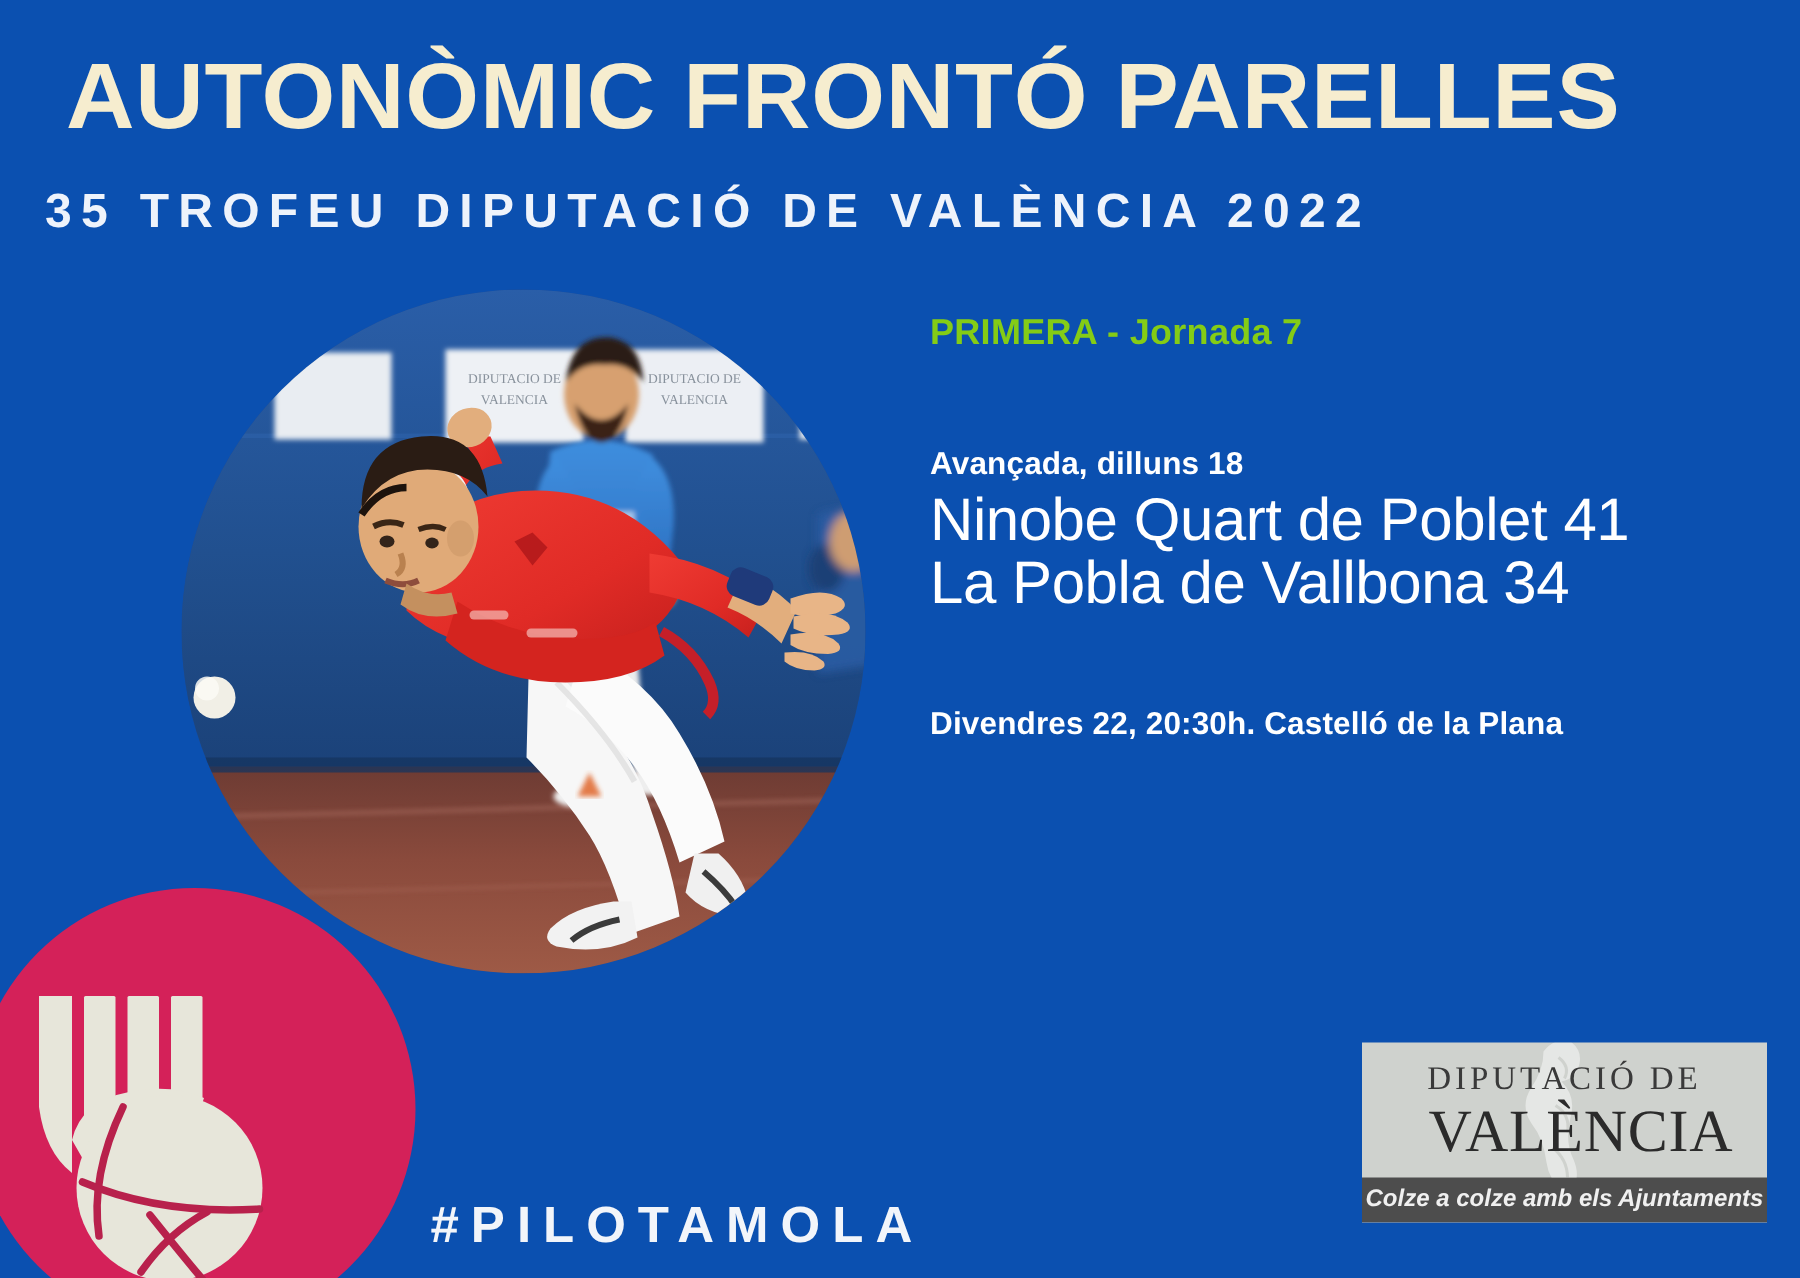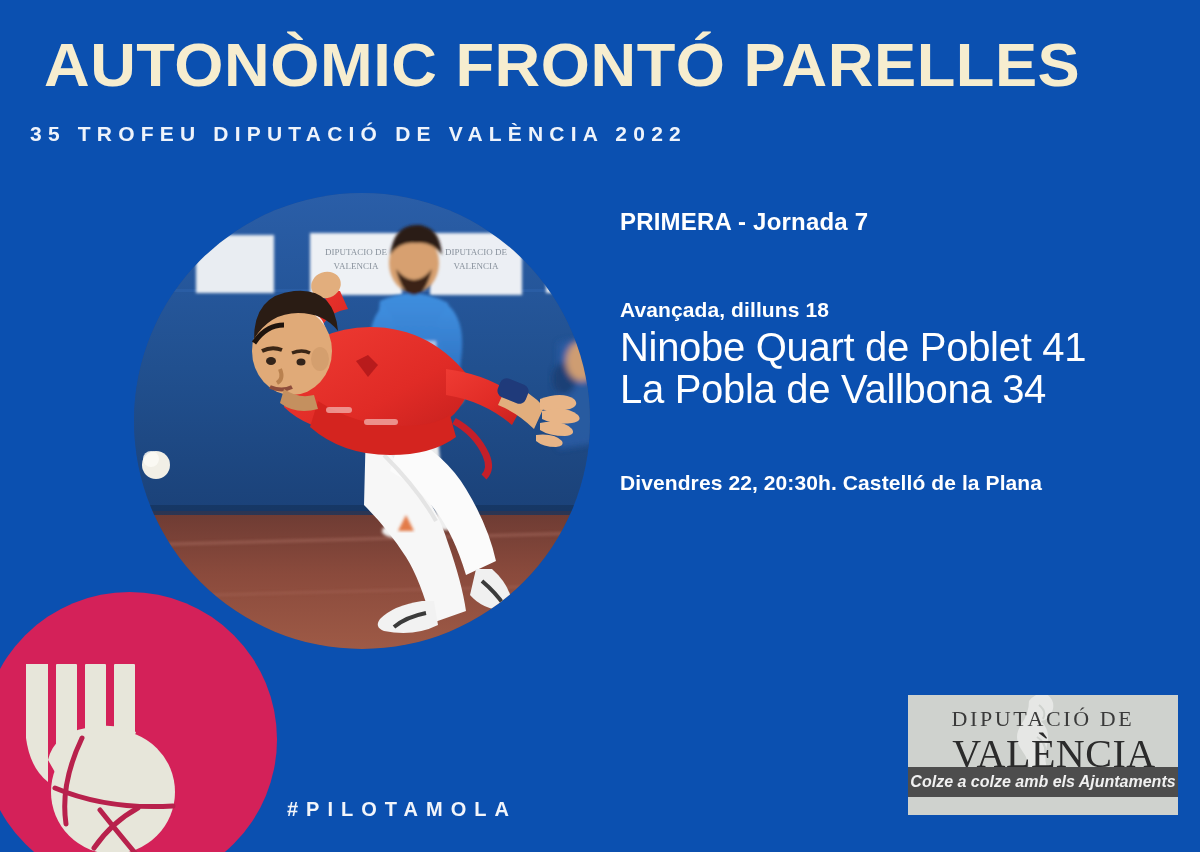--- a/index.html
+++ b/index.html
@@ -27,51 +27,51 @@
     color: #f6edcf;
     letter-spacing: 0.5px;
     transform: scaleX(1.02);
     transform-origin: left center;
     white-space: nowrap;
   }
   .subtitle {
     position: absolute;
     left: 30px;
     top: 122px;
-    font-size: 21px;
+    font-size: 32px;
     font-weight: bold;
     color: #eef3fb;
     letter-spacing: 6.2px;
     white-space: nowrap;
   }
 
   
   .photo-circle {
     position: absolute;
-    left: 134px;
+    left: 121px;
     top: 193px;
     width: 456px;
     height: 456px;
     border-radius: 50%;
     overflow: hidden;
     background: #1b4a96;
   }
   .photo-svg { display:block; width:100%; height:100%; }
 
   
   .info {
     position: absolute;
     left: 620px;
     top: 208px;
     width: 570px;
   }
   .round-label {
     font-size: 24px;
     font-weight: bold;
-    color: #ffffff;
+    color: #84cc16;
     letter-spacing: 0.2px;
     margin-bottom: 62px;
   }
   .match { margin-bottom: 60px; }
   .match:last-child { margin-bottom: 3px; }
   .match-meta {
     font-size: 21px;
     font-weight: bold;
     color: #ffffff;
     margin-bottom: 4px;
@@ -104,40 +104,40 @@
     width: 180px;
     height: 215px;
   }
   .logo-mark svg { display:block; width:100%; height:100%; }
 
   
   .hashtag {
     position: absolute;
     left: 287px;
     top: 798px;
-    font-size: 20px;
+    font-size: 34px;
     font-weight: bold;
     color: #f2f5fa;
     letter-spacing: 8px;
     white-space: nowrap;
   }
 
   
   .dip-logo {
     position: absolute;
     left: 908px;
     top: 695px;
     width: 270px;
     height: 120px;
     background: #cfd2ce;
     overflow: hidden;
   }
   .dip-top {
     position: relative;
-    height: 72px;
+    height: 90px;
     text-align: center;
     overflow: hidden;
   }
   .dip-watermark {
     position: absolute;
     left: 50%;
     top: -4px;
     transform: translateX(-50%);
     width: 56px;
     height: 104px;

